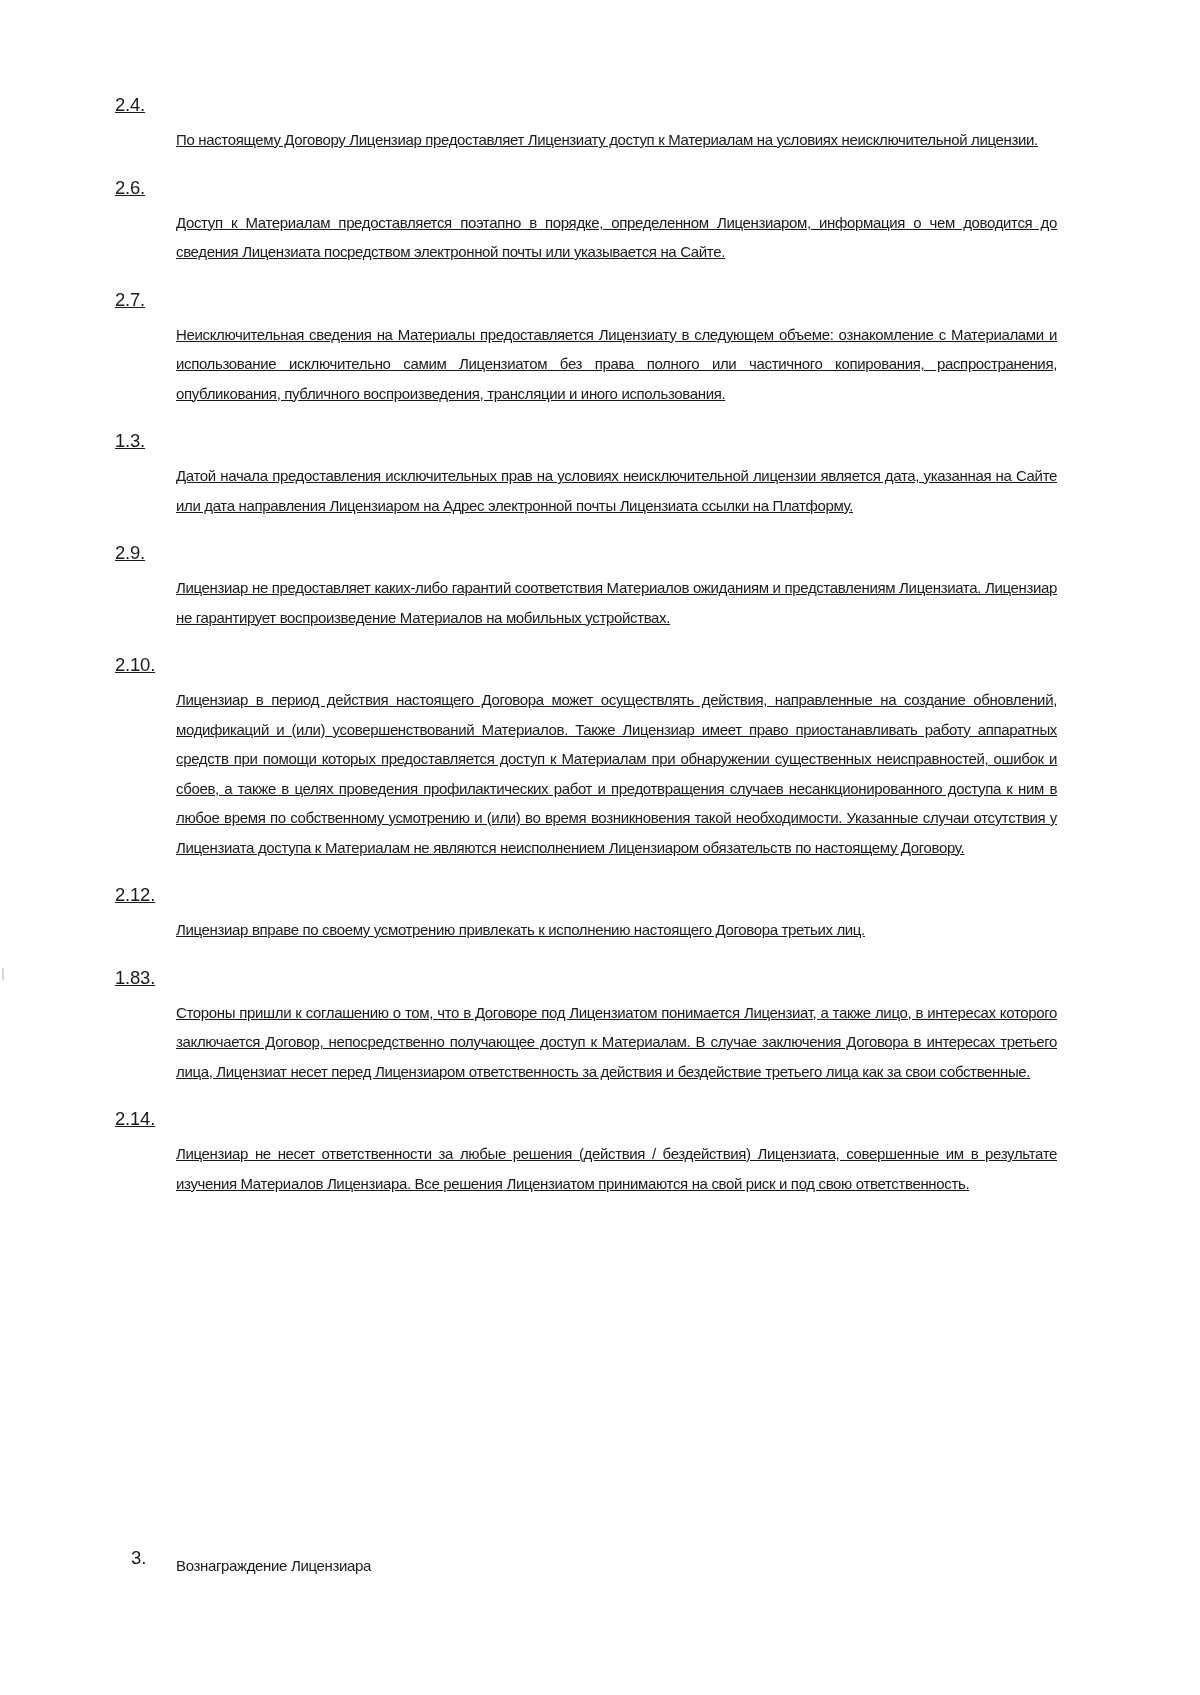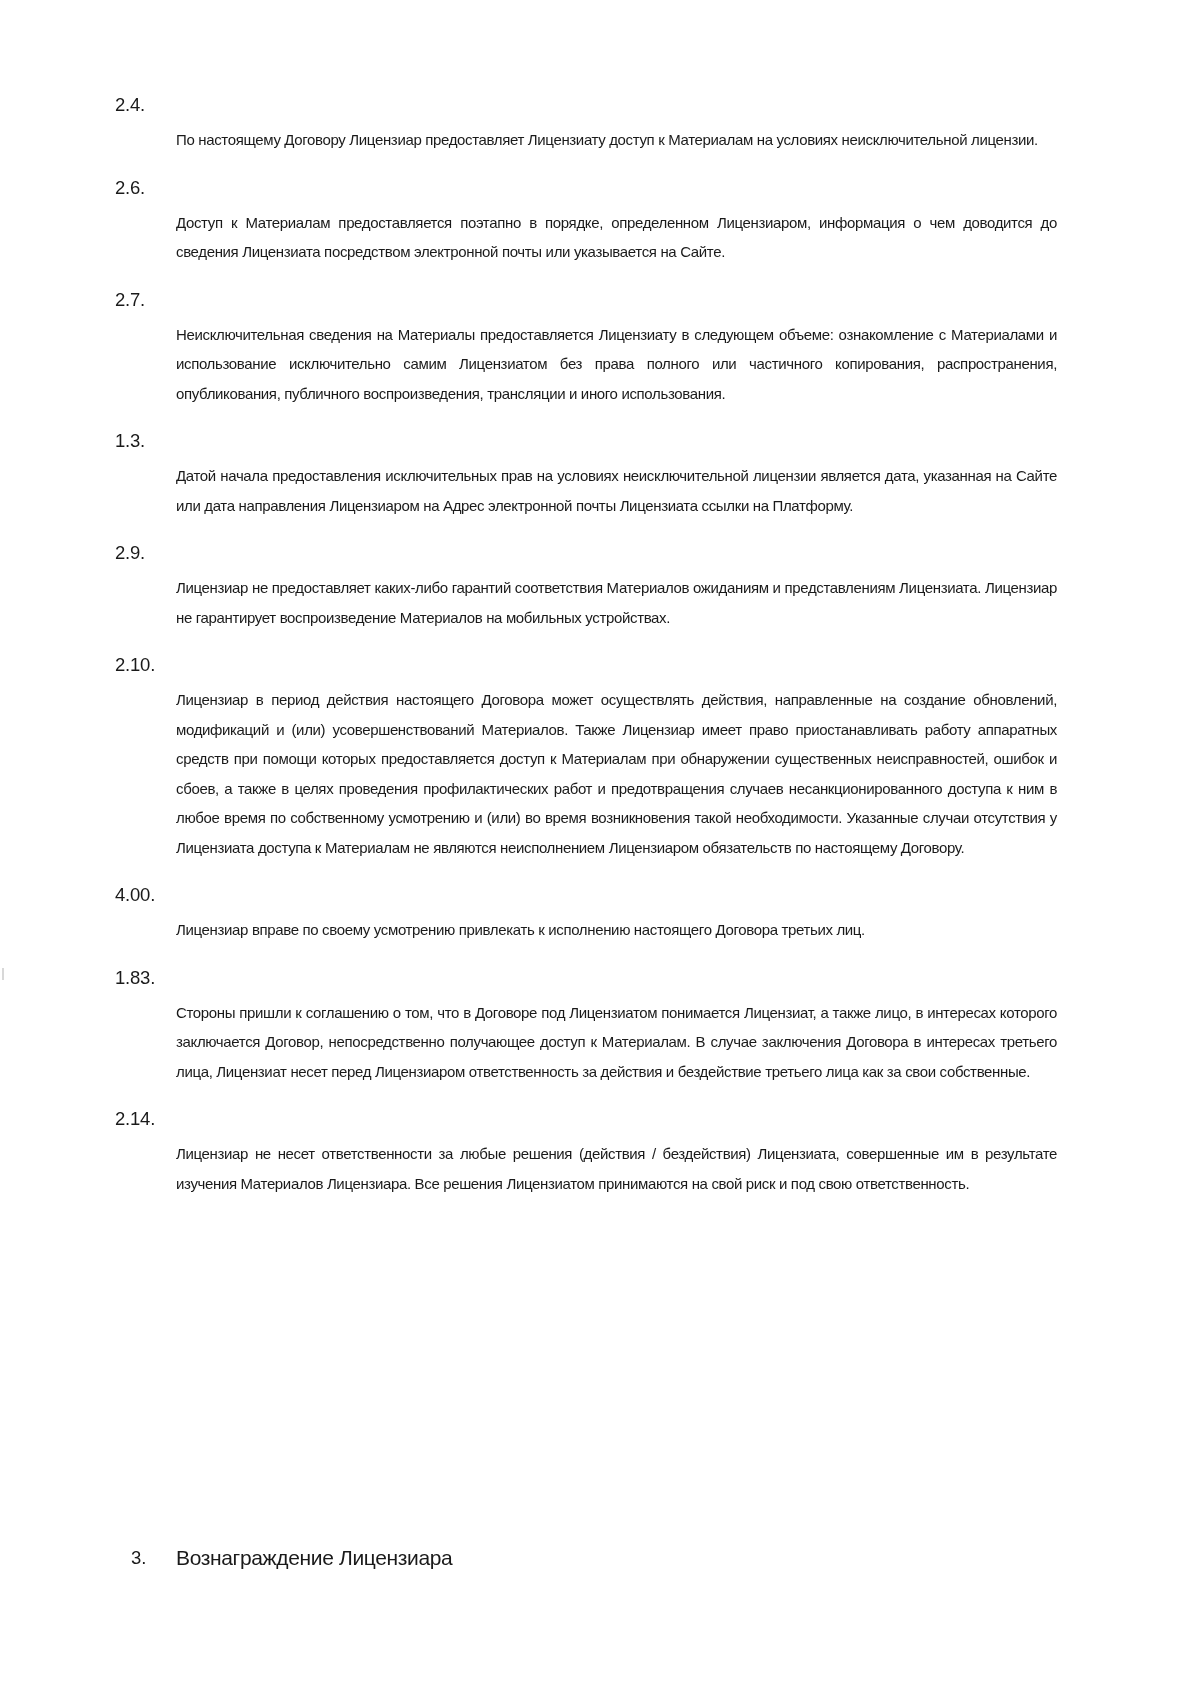--- a/index.html
+++ b/index.html
@@ -34,20 +34,21 @@
   .content {
     position: absolute;
     left: 115px;
     top: 90px;
     width: 942px;
   }
   .clause {
     display: flex;
     align-items: flex-start;
     margin-bottom: 18px;
+    text-decoration: underline;
   }
   .clause-num {
     flex: 0 0 61px;
     width: 61px;
     font-size: 18.5px;
     line-height: 29.5px;
     letter-spacing: -0.2px;
   }
   .clause-text {
     flex: 1 1 auto;
@@ -64,23 +65,24 @@
     top: 1543px;
     display: flex;
     align-items: flex-start;
   }
   .section-num {
     width: 45px;
     font-size: 18.5px;
     line-height: 29.5px;
   }
   .section-title {
-    font-size: 21px;
+    font-size: 15px;
     line-height: 29.5px;
     letter-spacing: -0.35px;
+    margin-top: 8px;
   }
 </style>
 </head>
 <body>
 
 <div class="page">
   <div class="scan-mark"></div>
 
   <div class="content">
     <div class="clause">
@@ -101,21 +103,21 @@
     </div>
     <div class="clause">
       <div class="clause-num">2.9.</div>
       <div class="clause-text">Лицензиар не предоставляет каких-либо гарантий соответствия Материалов ожиданиям и представлениям Лицензиата. Лицензиар не гарантирует воспроизведение Материалов на мобильных устройствах.</div>
     </div>
     <div class="clause">
       <div class="clause-num">2.10.</div>
       <div class="clause-text">Лицензиар в период действия настоящего Договора может осуществлять действия, направленные на создание обновлений, модификаций и (или) усовершенствований Материалов. Также Лицензиар имеет право приостанавливать работу аппаратных средств при помощи которых предоставляется доступ к Материалам при обнаружении существенных неисправностей, ошибок и сбоев, а также в целях проведения профилактических работ и предотвращения случаев несанкционированного доступа к ним в любое время по собственному усмотрению и (или) во время возникновения такой необходимости.  Указанные случаи отсутствия у Лицензиата доступа к Материалам не являются неисполнением Лицензиаром обязательств по настоящему Договору.</div>
     </div>
     <div class="clause">
-      <div class="clause-num">4.00.</div>
+      <div class="clause-num">2.12.</div>
       <div class="clause-text">Лицензиар вправе по своему усмотрению привлекать к исполнению настоящего Договора третьих лиц.</div>
     </div>
     <div class="clause">
       <div class="clause-num">1.83.</div>
       <div class="clause-text">Стороны пришли к соглашению о том, что в Договоре под Лицензиатом понимается Лицензиат, а также лицо, в интересах которого заключается Договор, непосредственно получающее доступ к Материалам. В случае заключения Договора в интересах третьего лица, Лицензиат несет перед Лицензиаром ответственность за действия и бездействие третьего лица как за свои собственные.</div>
     </div>
     <div class="clause">
       <div class="clause-num">2.14.</div>
       <div class="clause-text">Лицензиар не несет ответственности за любые решения (действия / бездействия) Лицензиата, совершенные им в результате изучения Материалов Лицензиара. Все решения Лицензиатом принимаются на свой риск и под свою ответственность.</div>
     </div>

